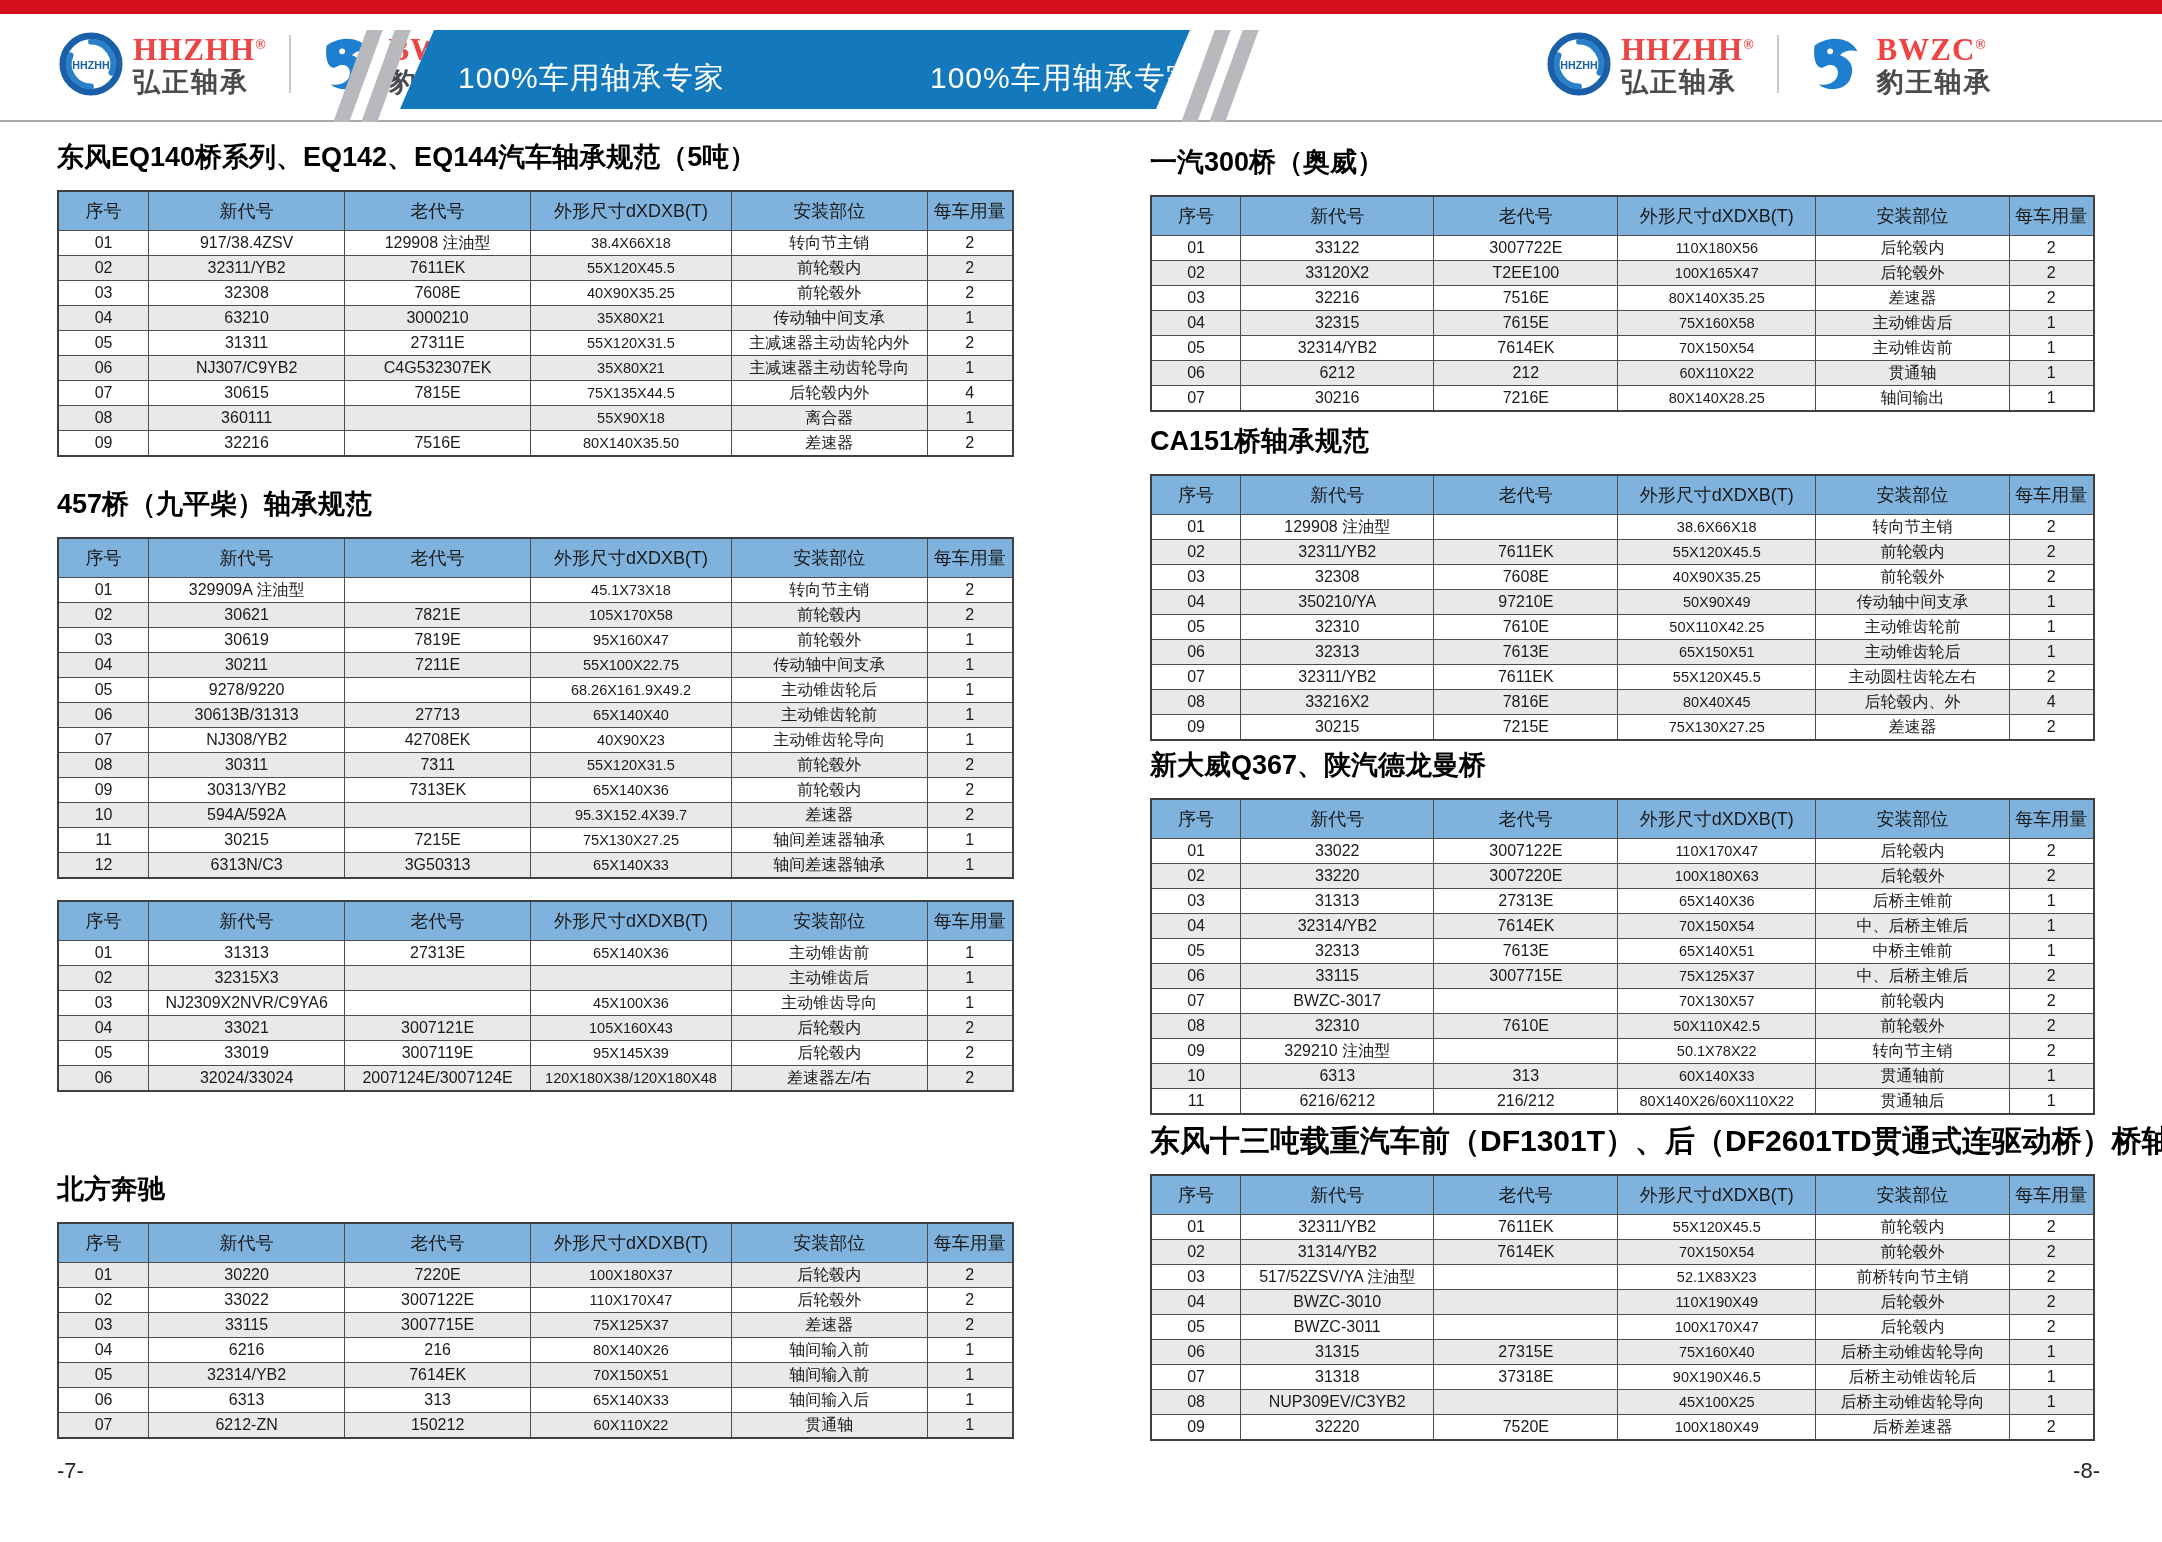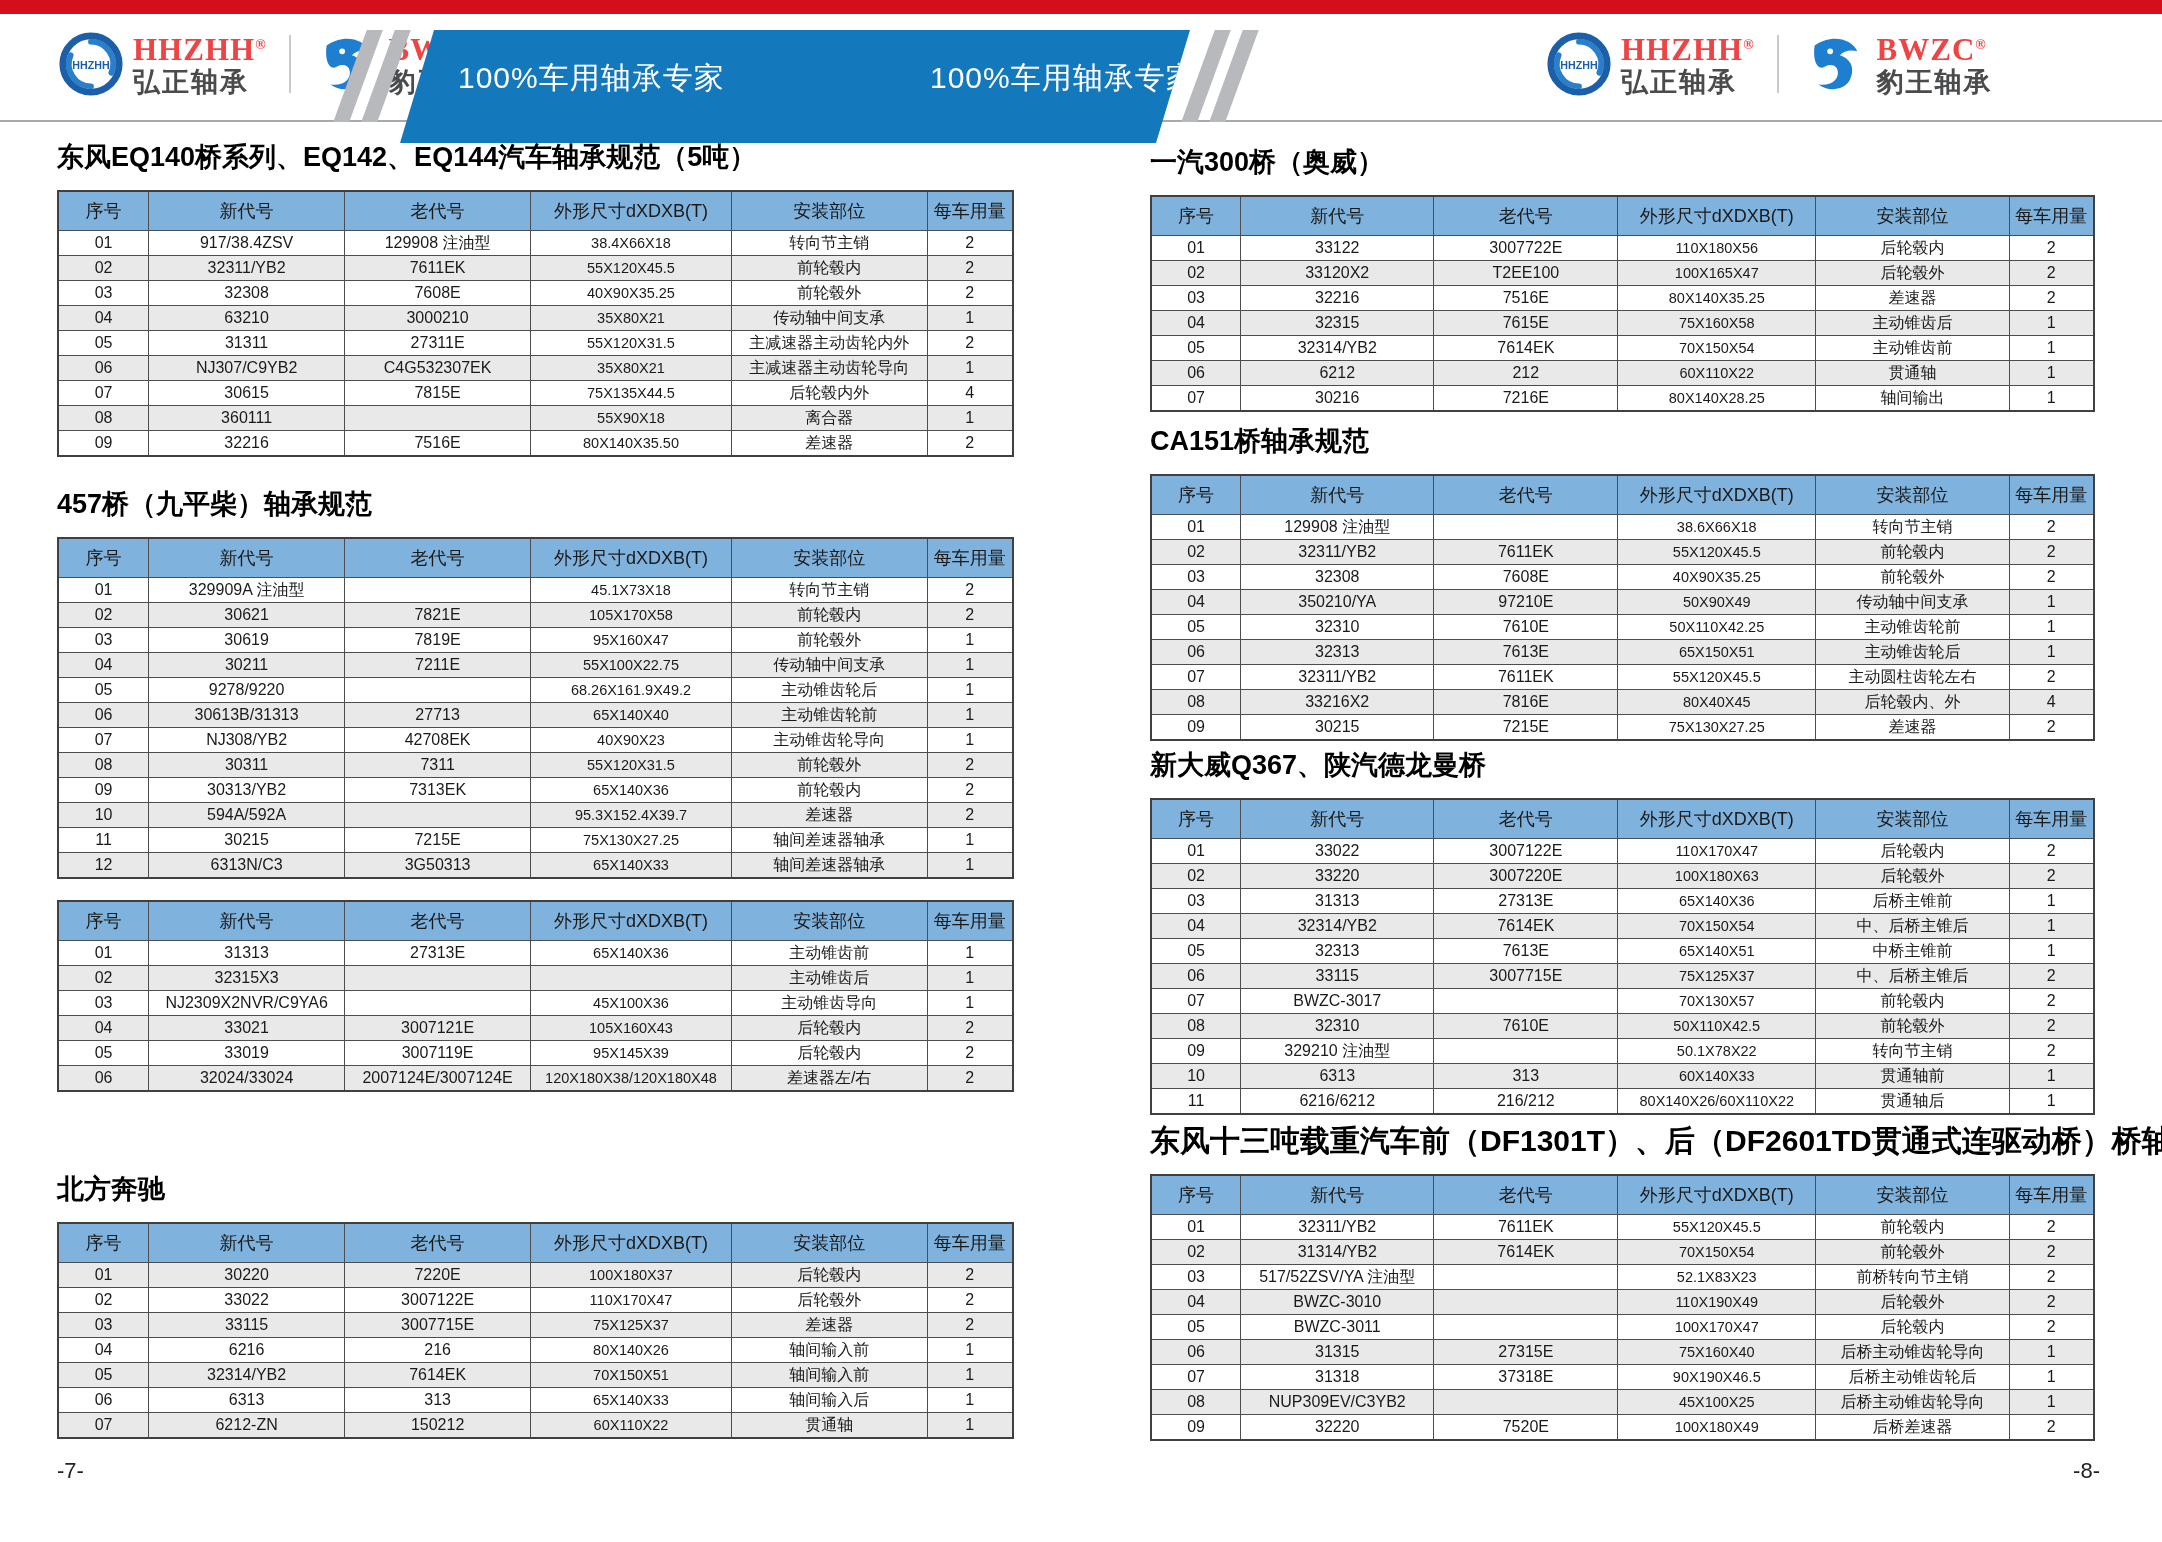--- a/index.html
+++ b/index.html
@@ -13,21 +13,21 @@
   .brand-group { position:absolute; top:30px; display:flex; align-items:center; gap:12px; }
   .brand-group.left { left:57px; }
   .brand-group.right { left:1545px; }
   .brand { display:flex; align-items:center; gap:8px; }
   .logo { width:68px; height:68px; }
   .brand-abbr { font-family:"Liberation Serif", serif; font-weight:bold; font-size:31px; color:#ef4444; line-height:30px; letter-spacing:1px; }
   .brand-abbr sup { font-size:14px; }
   .brand-name { font-size:27px; font-weight:bold; color:#4a4b4d; line-height:32px; letter-spacing:2px; }
   .brand-divider { width:2px; height:58px; background:#c9cacc; margin:0 10px; }
   .banner {
-    position:absolute; left:400px; top:30px; width:790px; height:113px; background:#1478bd;
+    position:absolute; left:400px; top:30px; width:790px; height:79px; background:#1478bd;
     clip-path: polygon(34px 0, 100% 0, calc(100% - 34px) 100%, 0 100%);
   }
   .banner-text { position:absolute; top:28px; font-size:30px; color:#ffffff; font-weight:500; letter-spacing:1px; white-space:nowrap; }
   .banner-text.t1 { left:58px; }
   .banner-text.t2 { left:530px; }
   .stripe { position:absolute; top:30px; height:92px; width:16px; background:#b7b9bc; transform:skewX(-20deg); }
   .stripe.s1 { left:350px; } .stripe.s2 { left:378px; }
   .stripe.s3 { left:1198px; } .stripe.s4 { left:1226px; }
   
   .table-block { position:absolute; }

